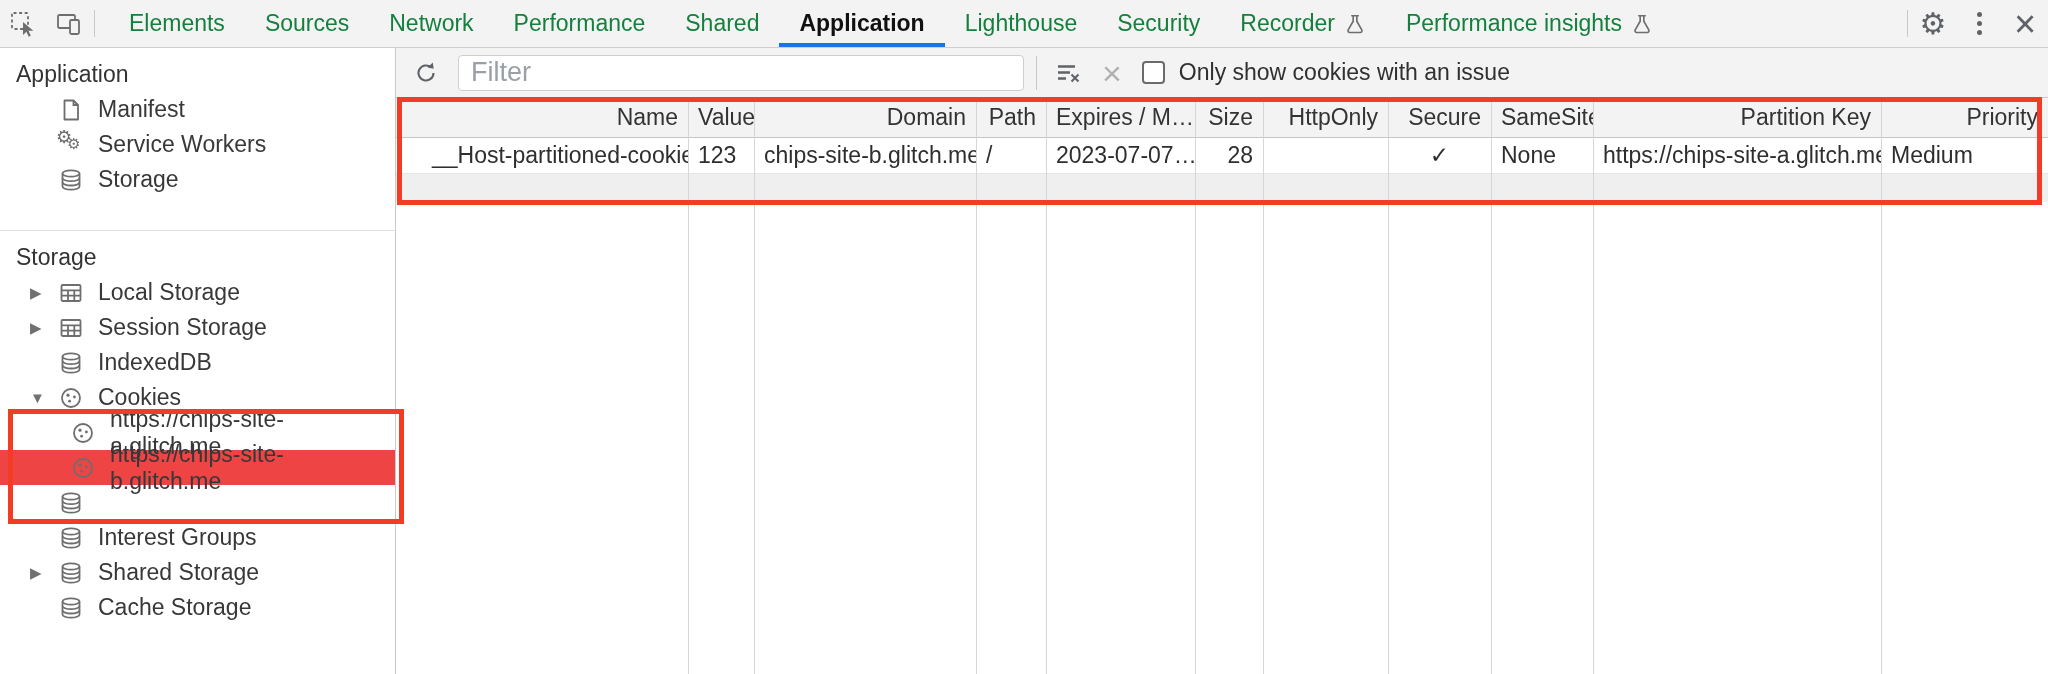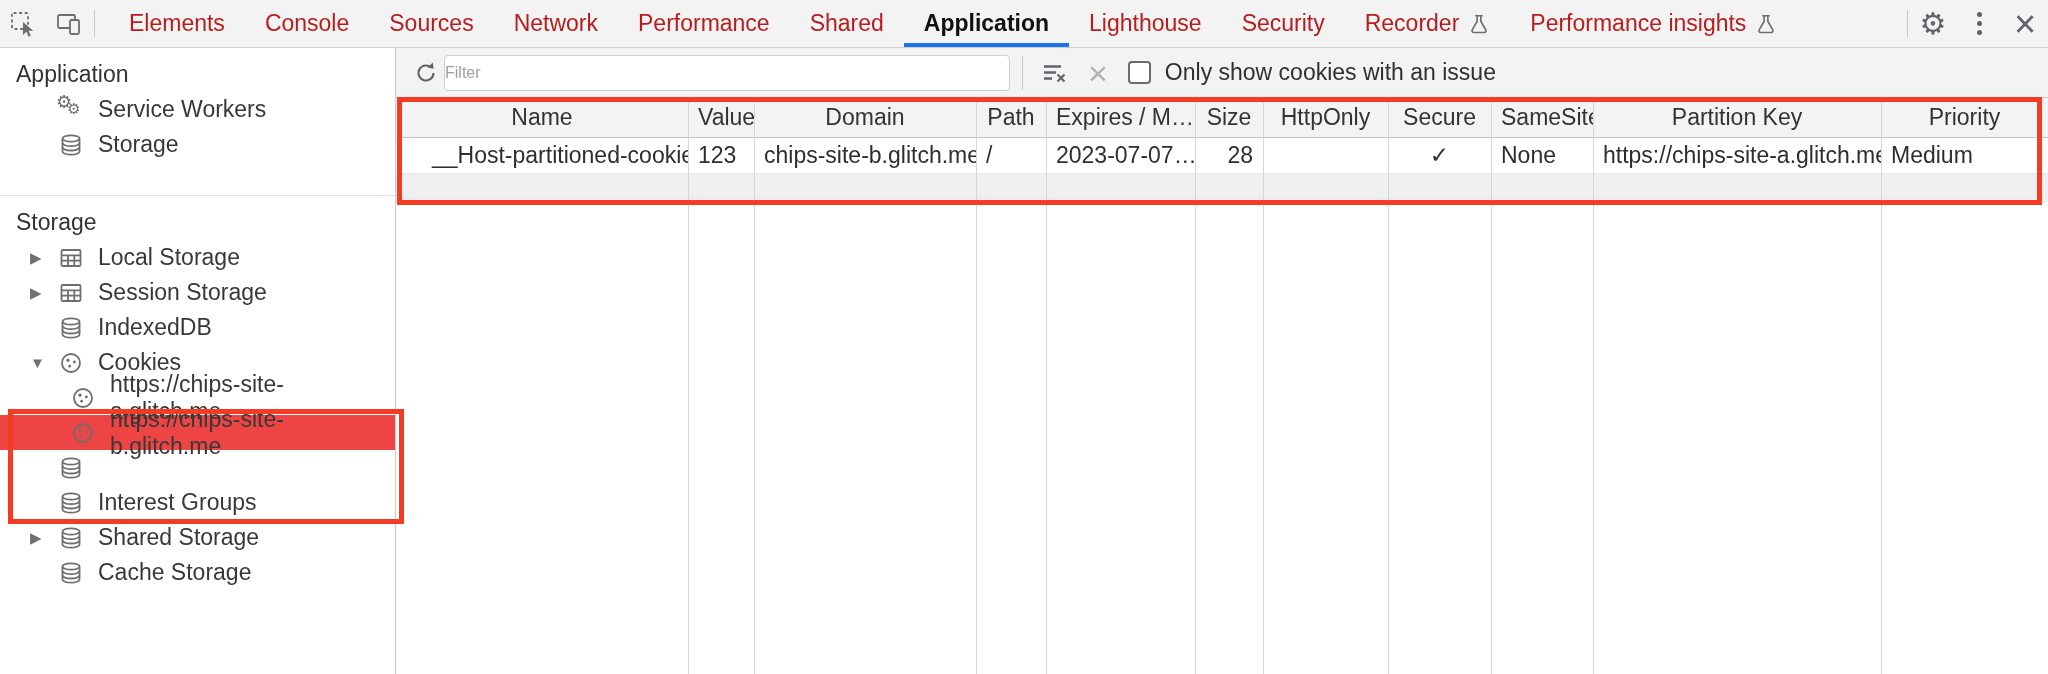--- a/index.html
+++ b/index.html
@@ -5,21 +5,21 @@
   * { box-sizing: border-box; margin: 0; padding: 0; }
   html,body { width:2048px; height:674px; overflow:hidden; }
   body { font-family:"Liberation Sans", sans-serif; background:#fff; }
   .devtools { width:2048px; height:674px; display:flex; flex-direction:column; background:#fff; }
 
   
   .tabbar { height:48px; background:#f3f3f3; border-bottom:1px solid #cfcfcf; display:flex; align-items:stretch; flex:none; }
   .icon-btn { width:46px; display:flex; align-items:center; justify-content:center; flex:none; }
   .vdiv { width:1px; background:#c9c9c9; margin:10px 2px; flex:none; }
   .tabs { display:flex; align-items:stretch; margin-left:12px; }
-  .tab { display:flex; align-items:center; gap:9px; padding:0 20px; font-size:23px; color:#b91c1c; white-space:nowrap; cursor:default; }
+  .tab { display:flex; align-items:center; gap:9px; padding:0 20px; font-size:23px; color:#15803d; white-space:nowrap; cursor:default; }
   .tab.selected { color:#101010; font-weight:bold; box-shadow: inset 0 -4px 0 #1a73e8; }
   .tabbar-right { margin-left:auto; display:flex; align-items:stretch; }
   .gear-glyph { font-size:30px; color:#5f6368; line-height:1; }
   .dots { display:flex; flex-direction:column; gap:4px; }
   .dots i { width:5px; height:5px; border-radius:50%; background:#5f6368; }
   .close-glyph { font-size:38px; color:#5f6368; line-height:1; }
 
   
   .dt-body { flex:1; display:flex; min-height:0; }
 
@@ -38,32 +38,32 @@
   .gears-glyph .g2 { position:absolute; left:11px; top:5px; font-size:15px; }
 
   
   .red-box { position:absolute; border:5px solid #f43b24; z-index:10; pointer-events:none; }
   .red-box.cookies { left:8px; top:361px; width:396px; height:115px; }
   .red-box.table { left:1px; top:49px; width:1645px; height:108px; }
 
   
   .main { flex:1; display:flex; flex-direction:column; position:relative; min-width:0; }
   .toolbar { height:50px; background:#f3f3f3; border-bottom:1px solid #c9c9c9; display:flex; align-items:center; flex:none; padding-left:12px; }
-  .filter-input { width:566px; height:36px; border:1px solid #cfcfcf; border-radius:4px; font-size:16px; padding:0 0; color:#333; background:#fff; font-family:"Liberation Sans",sans-serif; }
+  .filter-input { margin-left:14px; width:566px; height:36px; border:1px solid #cfcfcf; border-radius:4px; font-size:27px; padding:0 12px; color:#333; background:#fff; font-family:"Liberation Sans",sans-serif; }
   .filter-input::placeholder { color:#9aa0a6; }
   .tdiv { width:1px; height:34px; background:#c9c9c9; margin:0 15px 0 12px; flex:none; }
   .tool-icon { display:flex; align-items:center; justify-content:center; flex:none; }
   .clear-x { font-size:34px; color:#b0b0b0; margin:0 20px 0 16px; line-height:1; }
   .checkbox { width:23px; height:23px; border:2px solid #6b6b6b; border-radius:4px; background:#fff; margin-right:14px; flex:none; }
   .checkbox-label { font-size:23px; color:#303030; white-space:nowrap;text-align:center; }
 
   
   .grid { flex:1; position:relative; background:#fff; min-height:0; }
   table.cookie-table { border-collapse:collapse; table-layout:fixed; width:1652px; position:relative; z-index:1; }
-  .cookie-table th { height:39px; background:#f3f3f3; border-bottom:1px solid #c6c6c6; font-weight:normal; text-align:center; font-size:23px; color:#333; padding:0 10px; overflow:hidden; white-space:nowrap; }
+  .cookie-table th { height:39px; background:#f3f3f3; border-bottom:1px solid #c6c6c6; font-weight:normal; text-align:right; font-size:23px; color:#333; padding:0 10px; overflow:hidden; white-space:nowrap; }
   .cookie-table tr.data td { height:36px; font-size:23px; color:#2e2e2e; padding:0 10px; border-bottom:1px solid #e6e6e6; overflow:hidden; white-space:nowrap; background:#fff; }
   .cookie-table tr.data td.name { padding-left:36px; }
   .cookie-table tr.data td.num { text-align:right; }
   .cookie-table tr.data td.center { text-align:center; }
   .cookie-table tr.stripe td { height:29px; background:#efefef; }
   .vline { position:absolute; top:0; bottom:0; width:1px; background:#d6d6d6; z-index:2; pointer-events:none; }
   svg .st { stroke:#6e6e6e; stroke-width:1.8; fill:none; }
   svg .fl { fill:#6e6e6e; stroke:none; }
 </style>
 </head>
@@ -84,23 +84,20 @@
         <rect x="16" y="11" width="9" height="14" rx="1.5" fill="#f3f3f3" stroke="#6e6e6e" stroke-width="1.8"></rect>
       </svg>
     </div>
     <div class="vdiv"></div>
 
     <div class="tabs">
       <div class="tab">
           <span>Elements</span>
         </div>
       <div class="tab">
-          <span>Console</span>
-        </div>
-      <div class="tab">
           <span>Sources</span>
         </div>
       <div class="tab">
           <span>Network</span>
         </div>
       <div class="tab">
           <span>Performance</span>
         </div>
       <div class="tab">
           <span>Shared</span>
@@ -144,20 +141,30 @@
         <span class="close-glyph">×</span>
       </div>
     </div>
   </div>
 
   <div class="dt-body">
 
     <div class="sidebar">
       <div class="sec">
         <div class="sec-header">Application</div>
+        <div class="item">
+          <span class="arrow"></span>
+          <span class="s-icon">
+            <svg width="26" height="26" viewBox="0 0 26 26">
+                <path class="st" stroke-linejoin="round" d="M6.5 3.5h9l4.5 4.5v14.5h-13.5z"></path>
+                <path class="st" d="M15.5 3.5v4.5h4.5"></path>
+              </svg>
+          </span>
+          <span>Manifest</span>
+        </div>
         <div class="item">
           <span class="arrow"></span>
           <span class="s-icon">
             <span class="gears-glyph">
                 <span class="g1">⚙</span>
                 <span class="g2">⚙</span>
               </span>
           </span>
           <span>Service Workers</span>
         </div>

